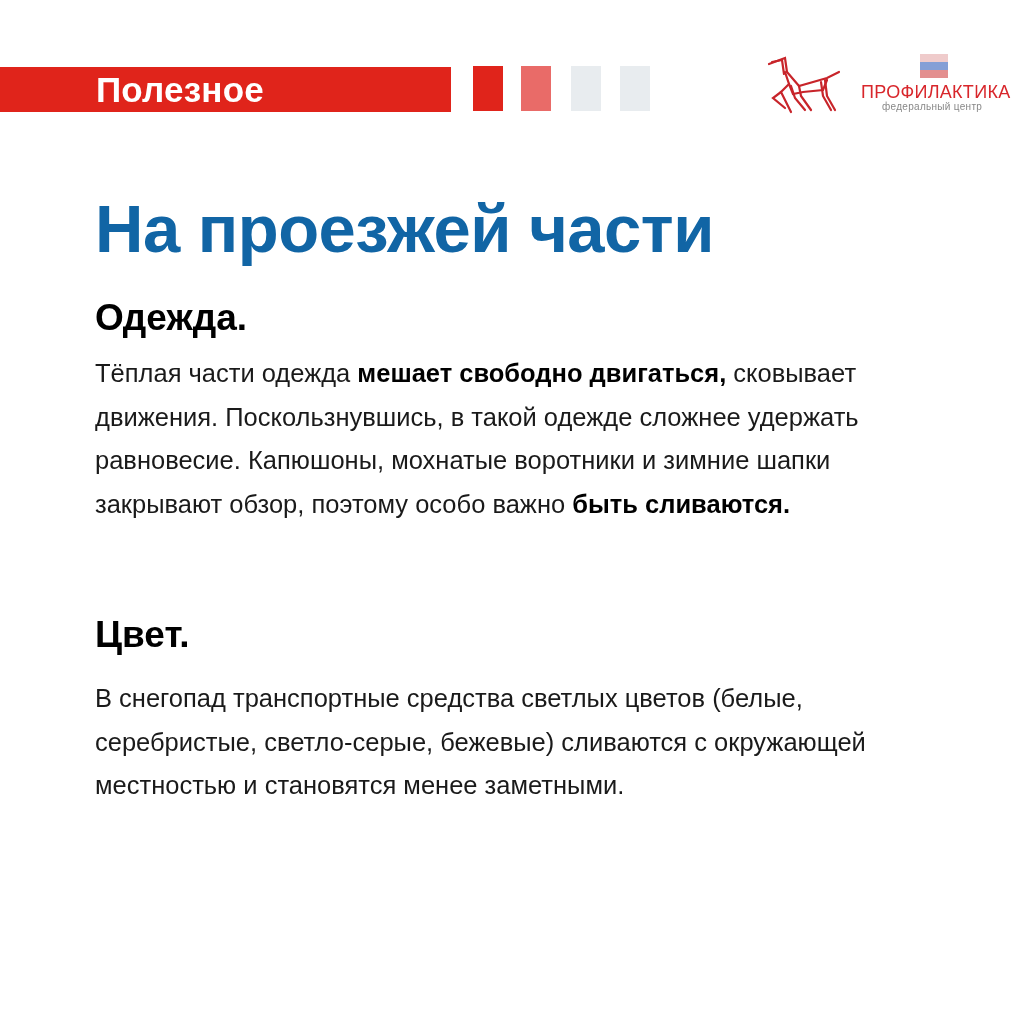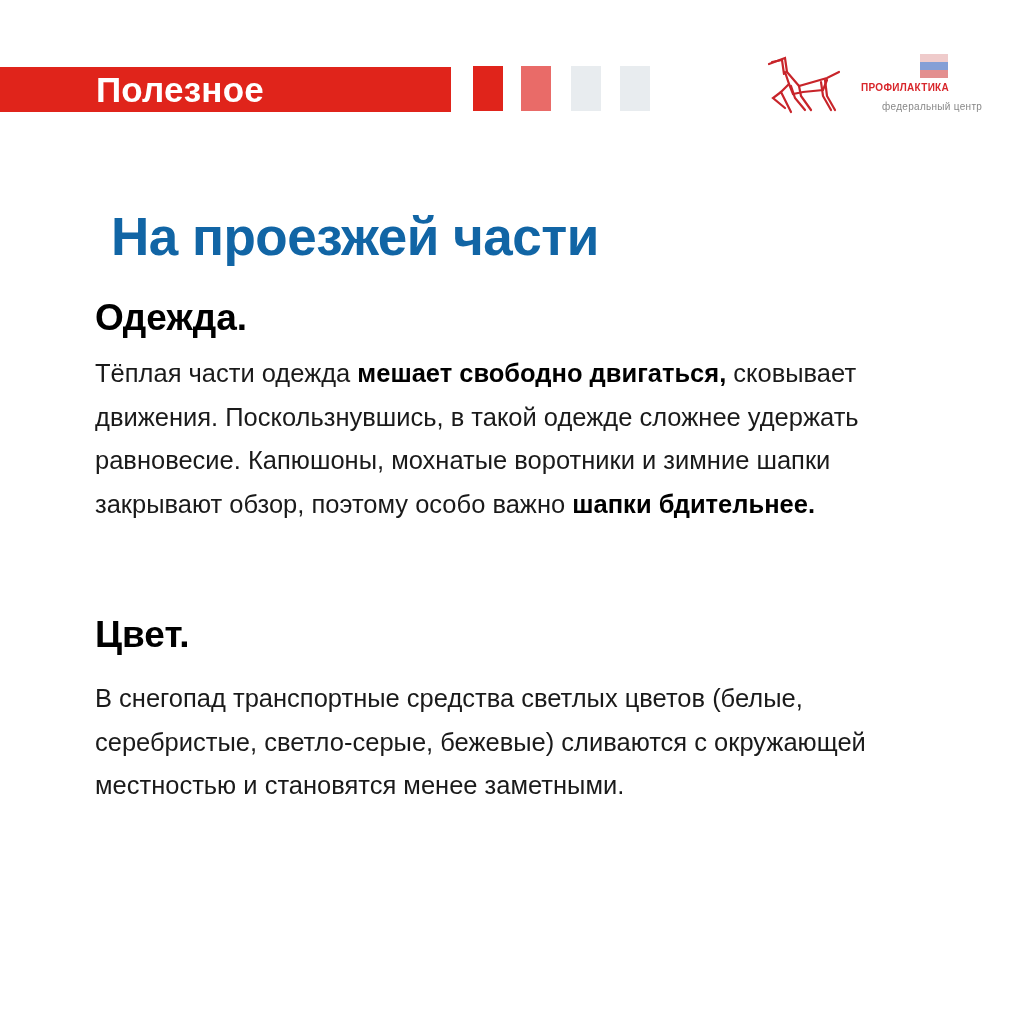--- a/index.html
+++ b/index.html
@@ -4,23 +4,23 @@
 <style>
   html, body { margin:0; padding:0; }
   body { width:1024px; height:1024px; background:#ffffff; position:relative; overflow:hidden;
          font-family:"Liberation Sans", "DejaVu Sans", sans-serif; }
   .header-bar { position:absolute; left:0; top:67px; width:451px; height:45px; background:#e0241b; }
   .header-label { position:absolute; left:96px; top:67px; height:35px; line-height:45px; color:#fff;
                   font-weight:bold; font-size:35px; letter-spacing:0.2px; }
   .sq { position:absolute; top:66px; width:30px; height:45px; }
   .logo-horse { position:absolute; left:765px; top:52px; width:80px; height:62px; }
   .logo-grid { position:absolute; left:920px; top:54px; width:28px; height:24px; }
-  .logo-title { position:absolute; left:861px; top:82px; font-size:10px; font-weight:bold; color:#d8262b; letter-spacing:0.3px; }
+  .logo-title { position:absolute; left:861px; top:82px; font-size:18px; font-weight:normal; color:#d8262b; letter-spacing:0.3px; }
   .logo-sub { position:absolute; left:882px; top:101px; font-size:10px; color:#888; letter-spacing:0.3px; }
-  .title { position:absolute; left:95px; top:190px; font-size:53px; font-weight:bold; color:#1165a5; letter-spacing:-0.5px; margin:16px; }
+  .title { position:absolute; left:95px; top:190px; font-size:67px; font-weight:bold; color:#1165a5; letter-spacing:-0.5px; margin:0; }
   .h2 { position:absolute; left:95px; font-size:37px; font-weight:bold; color:#000; margin:0; }
   .para { position:absolute; left:95px; width:860px; font-size:25.5px; line-height:43.5px; color:#1a1a1a; margin:0; }
   .para b { color:#000;text-align:center; }
 </style>
 </head>
 <body>
 
 <div class="header-bar"></div>
 <div class="header-label">Полезное</div>
 
@@ -47,16 +47,16 @@
     <rect x="0" y="8" width="28" height="8" fill="#5b7fc8" opacity="0.75"></rect>
     <rect x="0" y="16" width="28" height="8" fill="#d96a6a" opacity="0.75"></rect>
   </g>
 </svg>
 <div class="logo-title">ПРОФИЛАКТИКА</div>
 <div class="logo-sub">федеральный центр</div>
 
 <h1 class="title">На проезжей части</h1>
 
 <h2 class="h2" style="top:297px">Одежда.</h2>
-<p class="para" style="top:352px"><span>Тёплая части одежда </span><b>мешает свободно двигаться,</b><span> сковывает движения. Поскользнувшись, в такой одежде сложнее удержать равновесие. Капюшоны, мохнатые воротники и зимние шапки закрывают обзор, поэтому особо важно </span><b>шапки бдительнее.</b></p>
+<p class="para" style="top:352px"><span>Тёплая части одежда </span><b>мешает свободно двигаться,</b><span> сковывает движения. Поскользнувшись, в такой одежде сложнее удержать равновесие. Капюшоны, мохнатые воротники и зимние шапки закрывают обзор, поэтому особо важно </span><b>быть сливаются.</b></p>
 
 <h2 class="h2" style="top:614px">Цвет.</h2>
 <p class="para" style="top:677px;width:780px"><span>В снегопад транспортные средства светлых цветов (белые, серебристые, светло-серые, бежевые) сливаются с окружающей местностью и становятся менее заметными.</span></p>
 
 </body></html>

